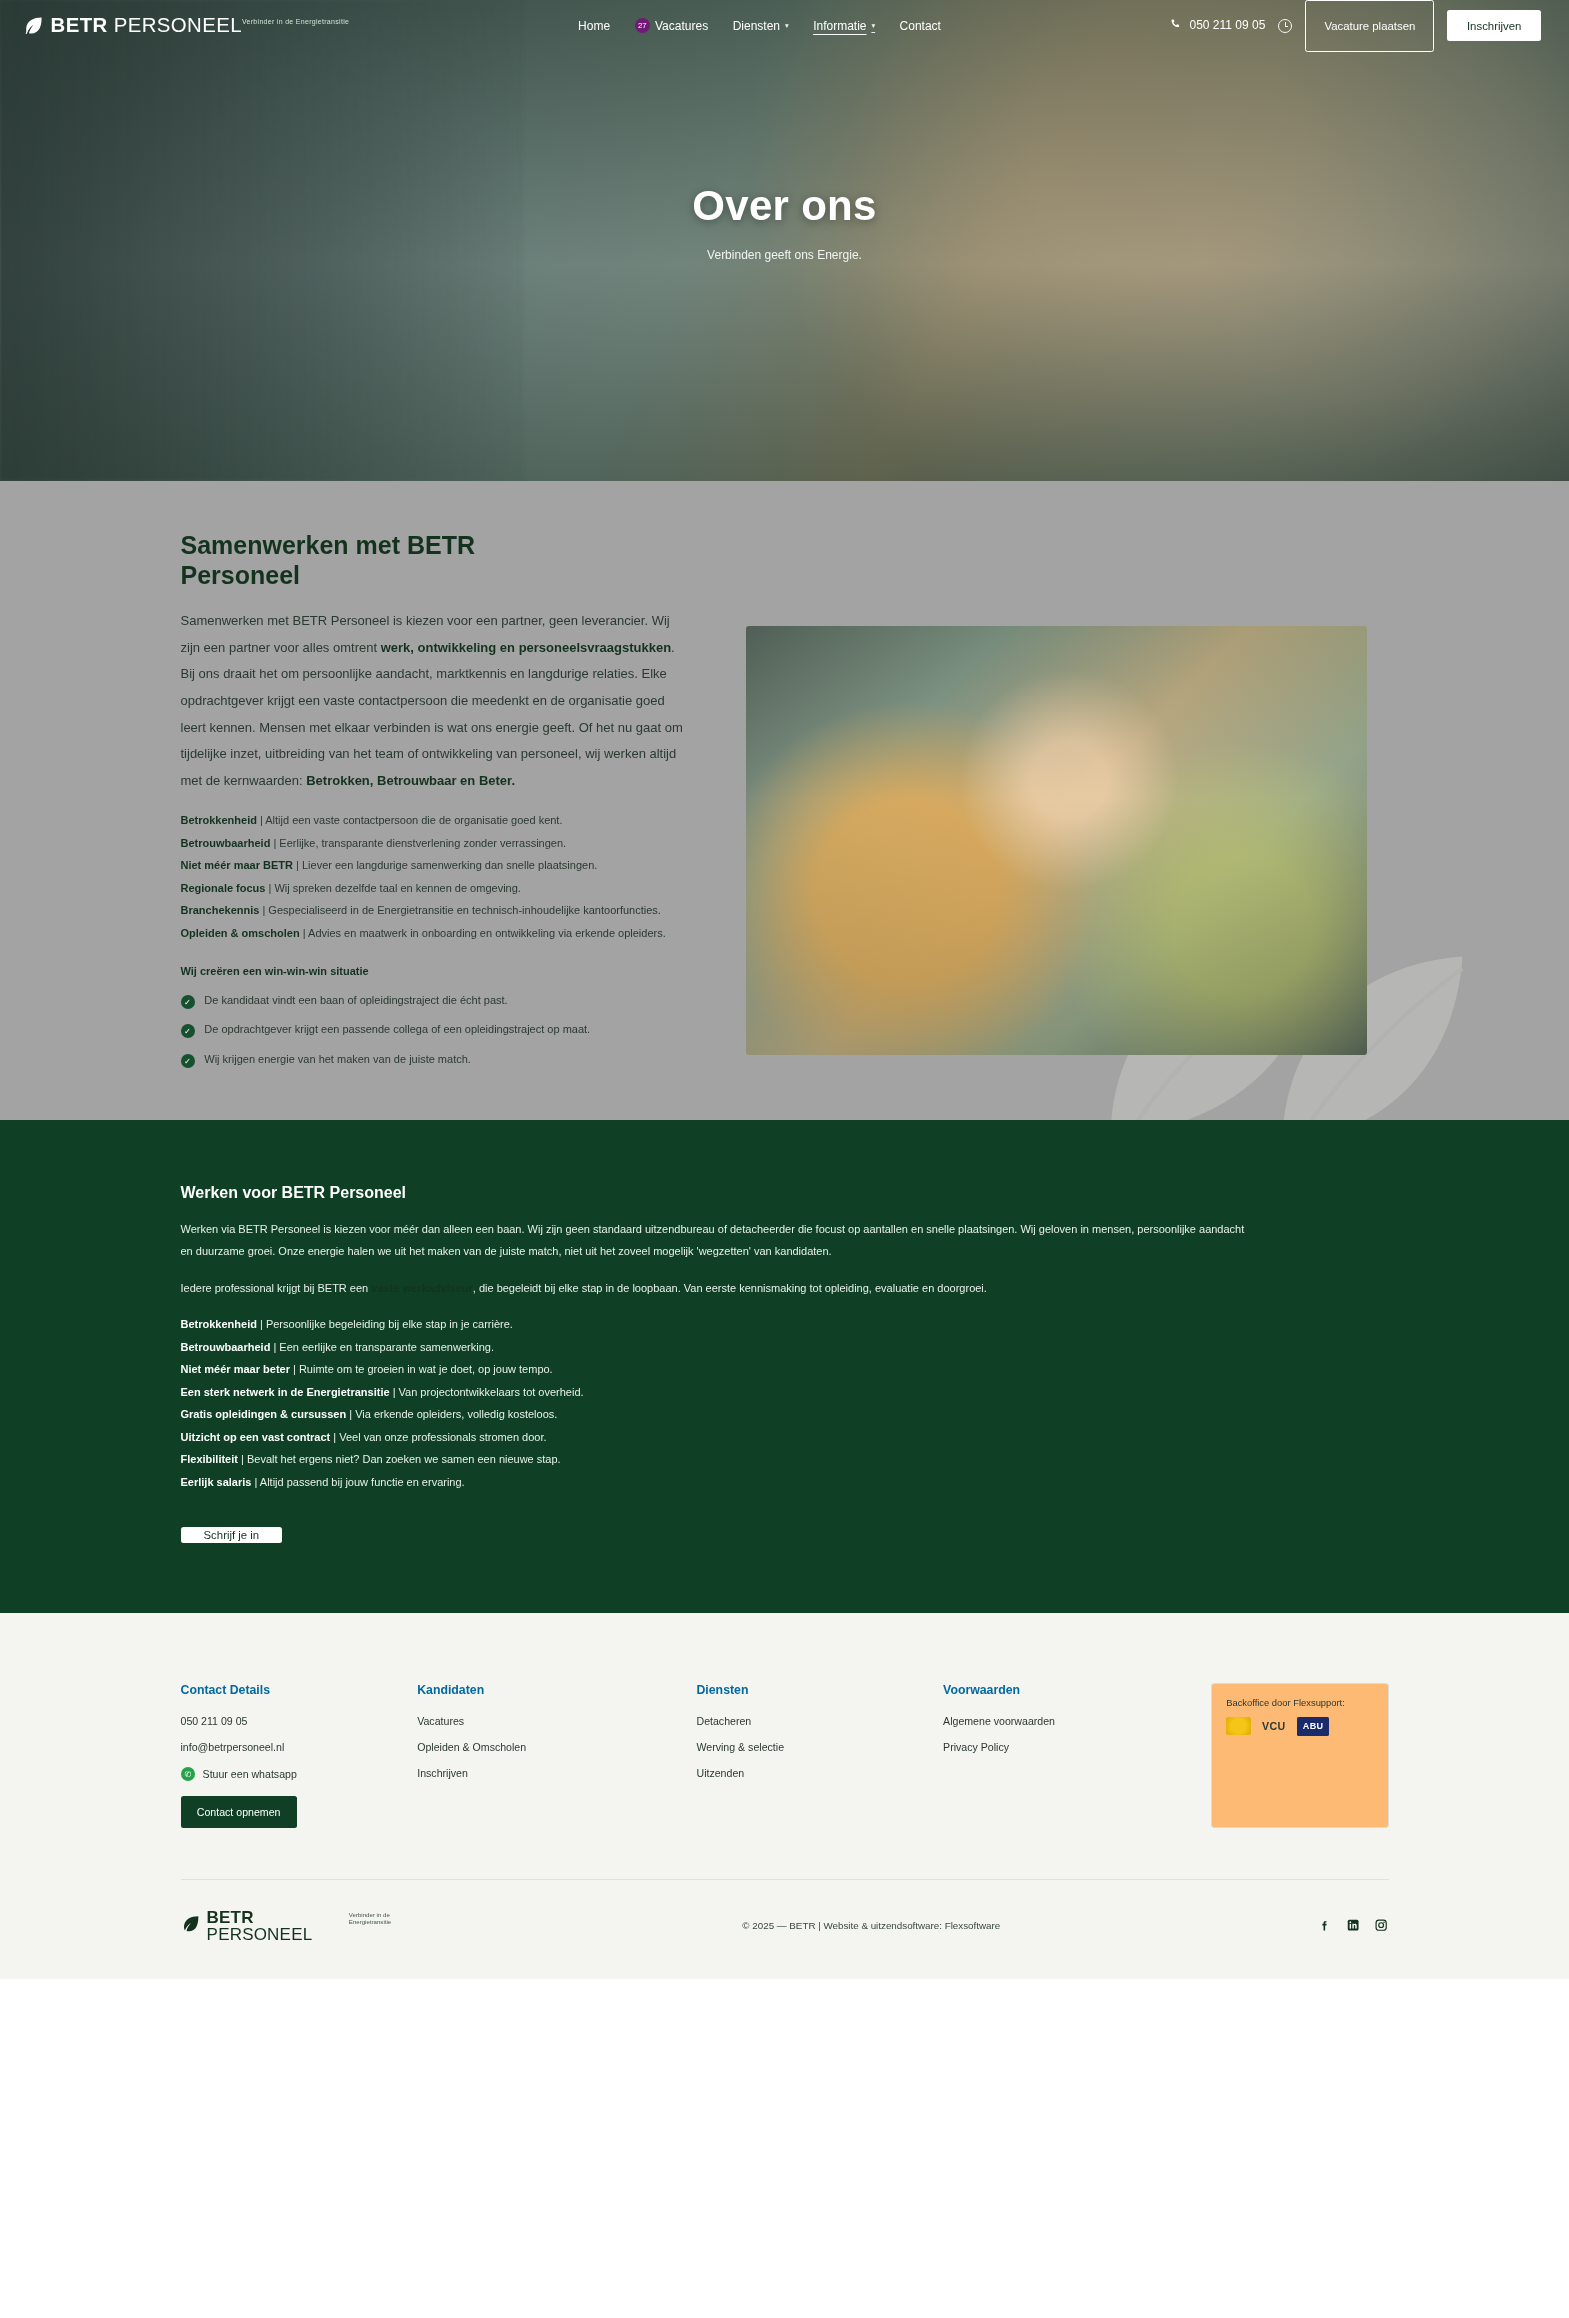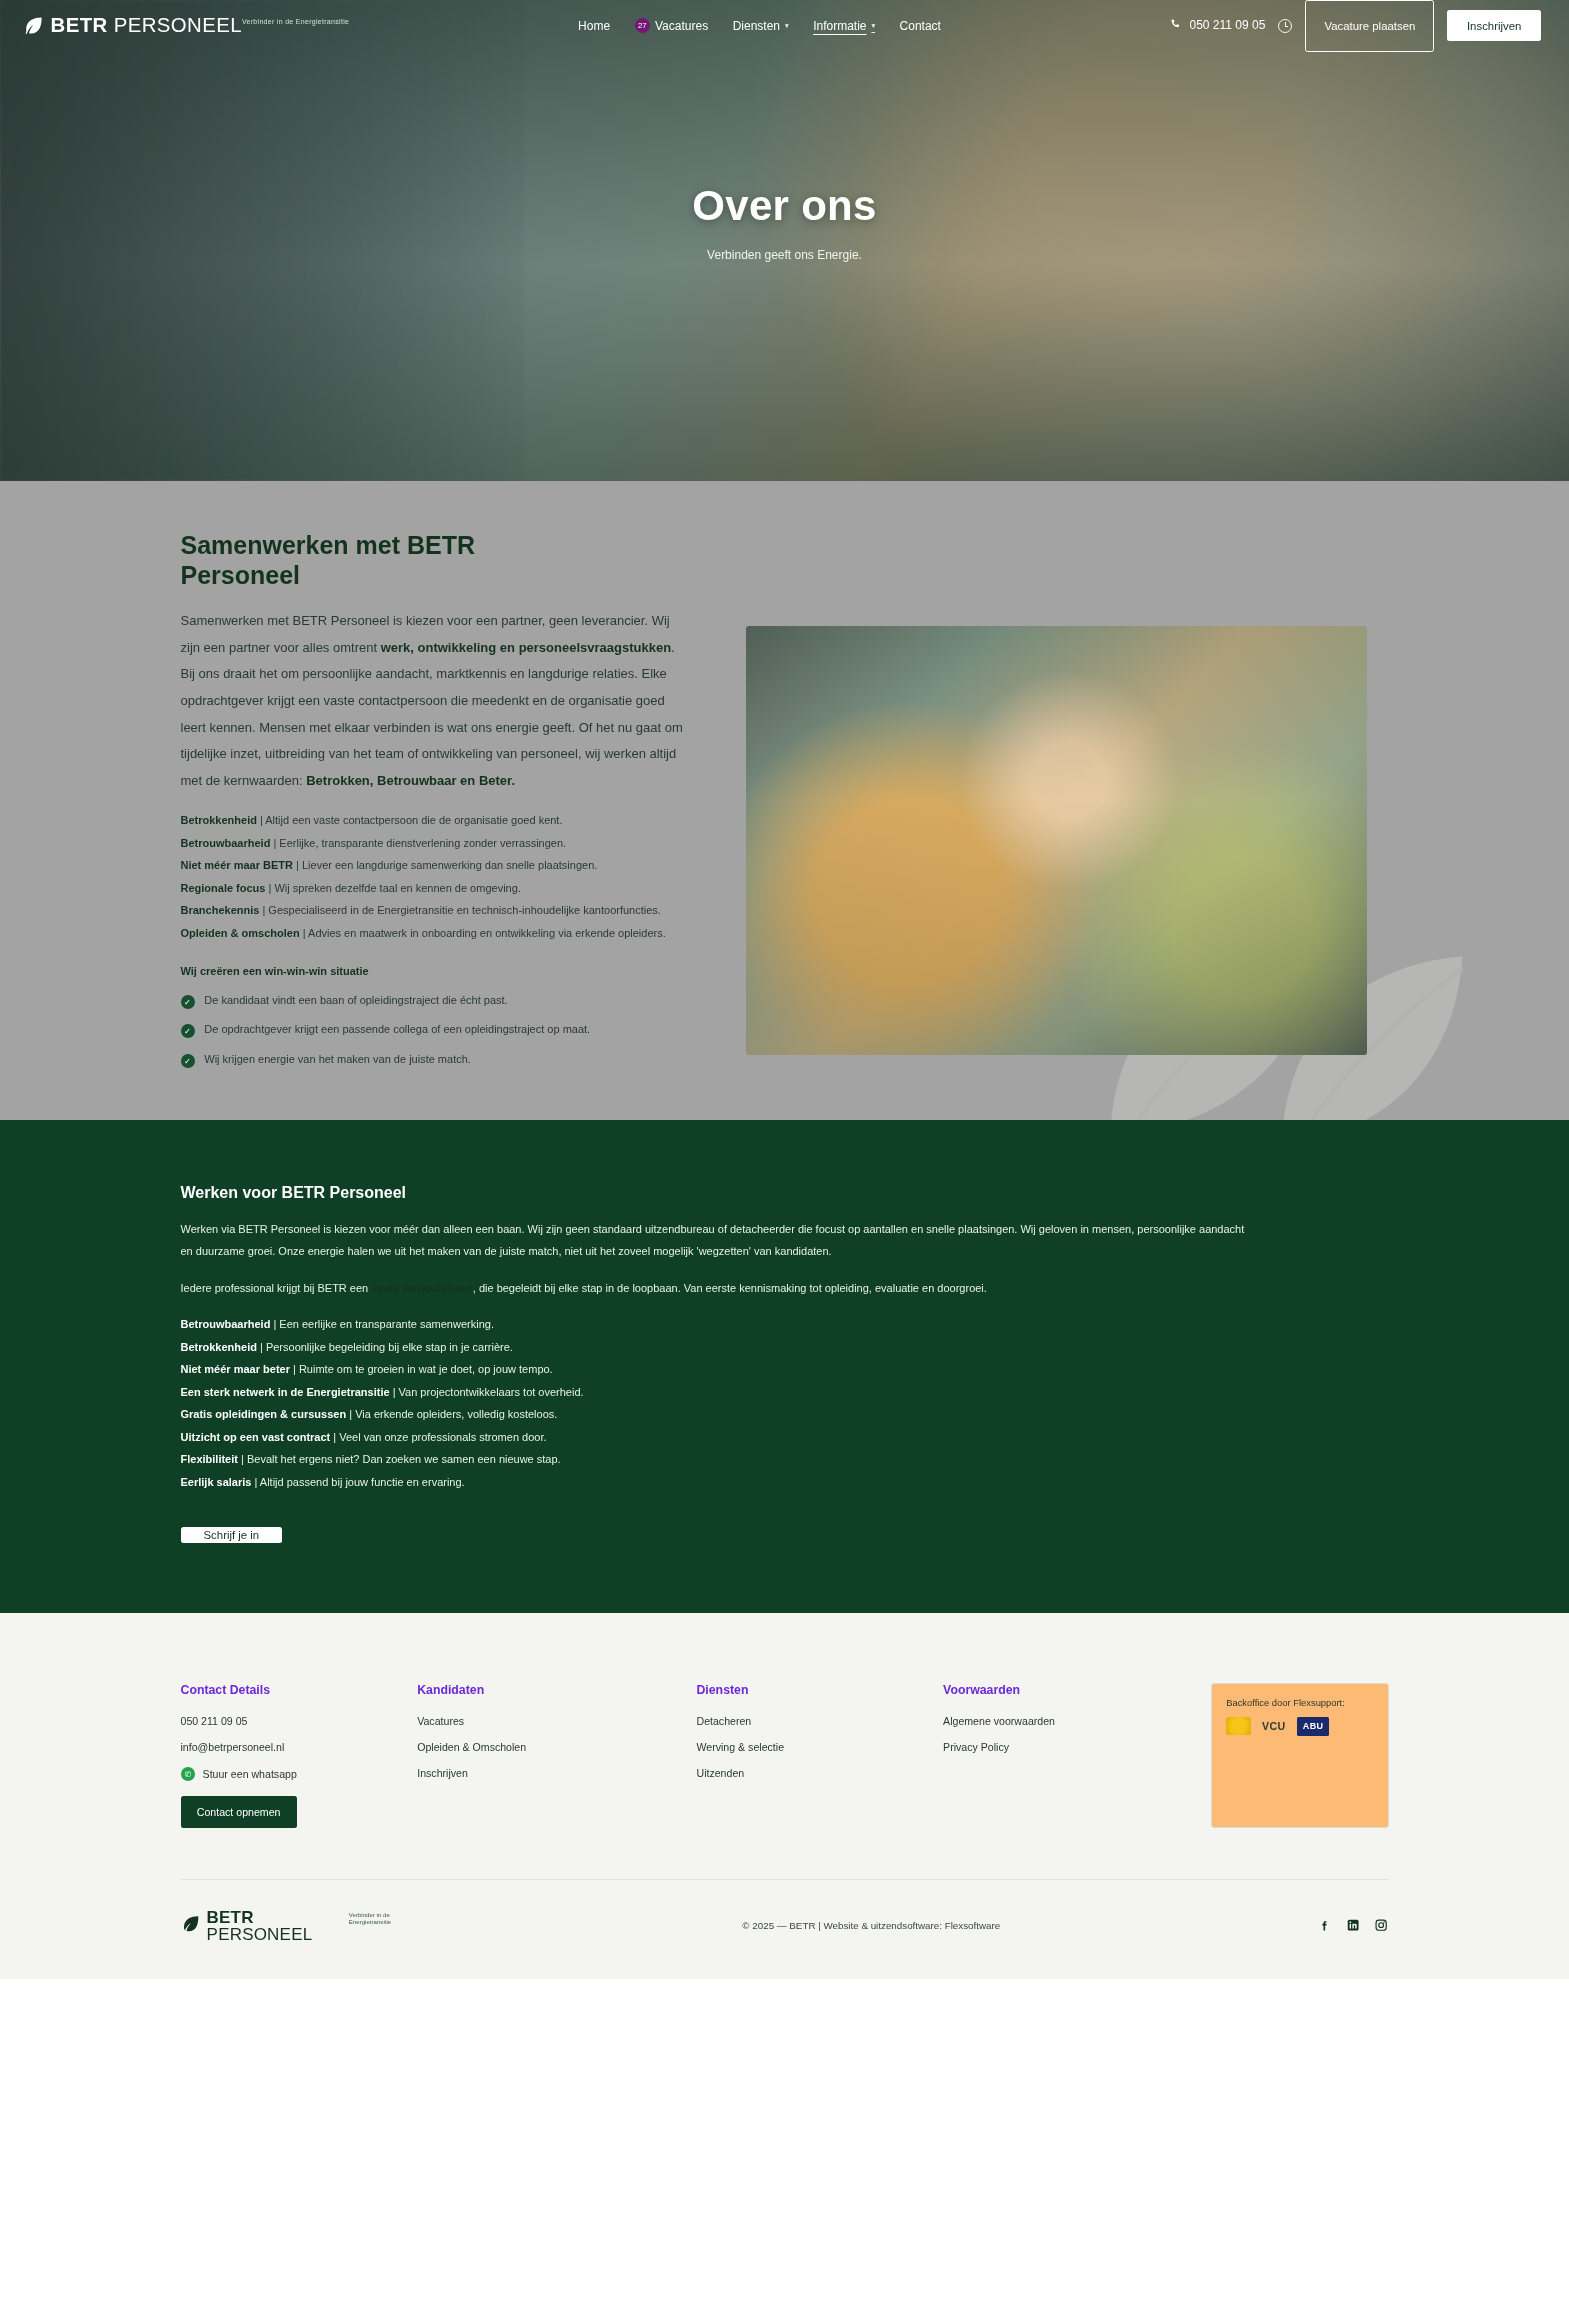--- a/index.html
+++ b/index.html
@@ -185,21 +185,21 @@
 
   
   .footer { background: #f4f4f1; padding: 70px 0 0; }
   .foot-grid { display: flex; gap: 0; }
   .foot-col { }
   .foot-col.c1 { width: 239px; }
   .foot-col.c2 { width: 282px; }
   .foot-col.c3 { width: 249px; }
   .foot-col.c4 { width: 270px; }
   .foot-col.c5 { flex: 1; display: flex; justify-content: flex-end; }
-  .foot-h { font-size: 12.3px; font-weight: 700; color: #6d28d9; margin-bottom: 18px; }
+  .foot-h { font-size: 12.3px; font-weight: 700; color: #0369a1; margin-bottom: 18px; }
   .foot-link { font-size: 10.6px; color: #2a3a31; margin-bottom: 14px; cursor: pointer; display: block; }
   .foot-wa { display: flex; align-items: center; gap: 7.4px; font-size: 10.6px; color: #2a3a31; margin-bottom: 14.7px; cursor:pointer;}
   .wa-ico {
     width: 14.7px; height: 14.7px; border-radius: 50%; background: #25a24a; color: #fff;
     font-size: 8.2px; display: flex; align-items: center; justify-content: center;
   }
   .btn-contact {
     background: #0f4026; color: #fff; border: none; font-size: 10.6px;
     padding: 9.8px 16.3px; border-radius: 2.5px; cursor: pointer; font-family: inherit;
   }
@@ -360,22 +360,22 @@
 
     <div class="gap-18"></div>
 
     <p class="body-txt">
       <span>Iedere professional krijgt bij BETR een </span><b>vaste werkadviseur</b><span>, die begeleidt bij elke stap in de loopbaan. Van eerste kennismaking tot opleiding, evaluatie en doorgroei.</span>
     </p>
 
     <div class="gap-18"></div>
 
     <div class="list-lines">
+      <div><span class="lbl">Betrokkenheid</span><span> | Persoonlijke begeleiding bij elke stap in je carrière.</span></div>
       <div><span class="lbl">Betrouwbaarheid</span><span> | Een eerlijke en transparante samenwerking.</span></div>
-      <div><span class="lbl">Betrokkenheid</span><span> | Persoonlijke begeleiding bij elke stap in je carrière.</span></div>
       <div><span class="lbl">Niet méér maar beter</span><span> | Ruimte om te groeien in wat je doet, op jouw tempo.</span></div>
       <div><span class="lbl">Een sterk netwerk in de Energietransitie</span><span> | Van projectontwikkelaars tot overheid.</span></div>
       <div><span class="lbl">Gratis opleidingen &amp; cursussen</span><span> | Via erkende opleiders, volledig kosteloos.</span></div>
       <div><span class="lbl">Uitzicht op een vast contract</span><span> | Veel van onze professionals stromen door.</span></div>
       <div><span class="lbl">Flexibiliteit</span><span> | Bevalt het ergens niet? Dan zoeken we samen een nieuwe stap.</span></div>
       <div><span class="lbl">Eerlijk salaris</span><span> | Altijd passend bij jouw functie en ervaring.</span></div>
     </div>
 
     <button class="btn-schrijf">Schrijf je in</button>
   </div>

